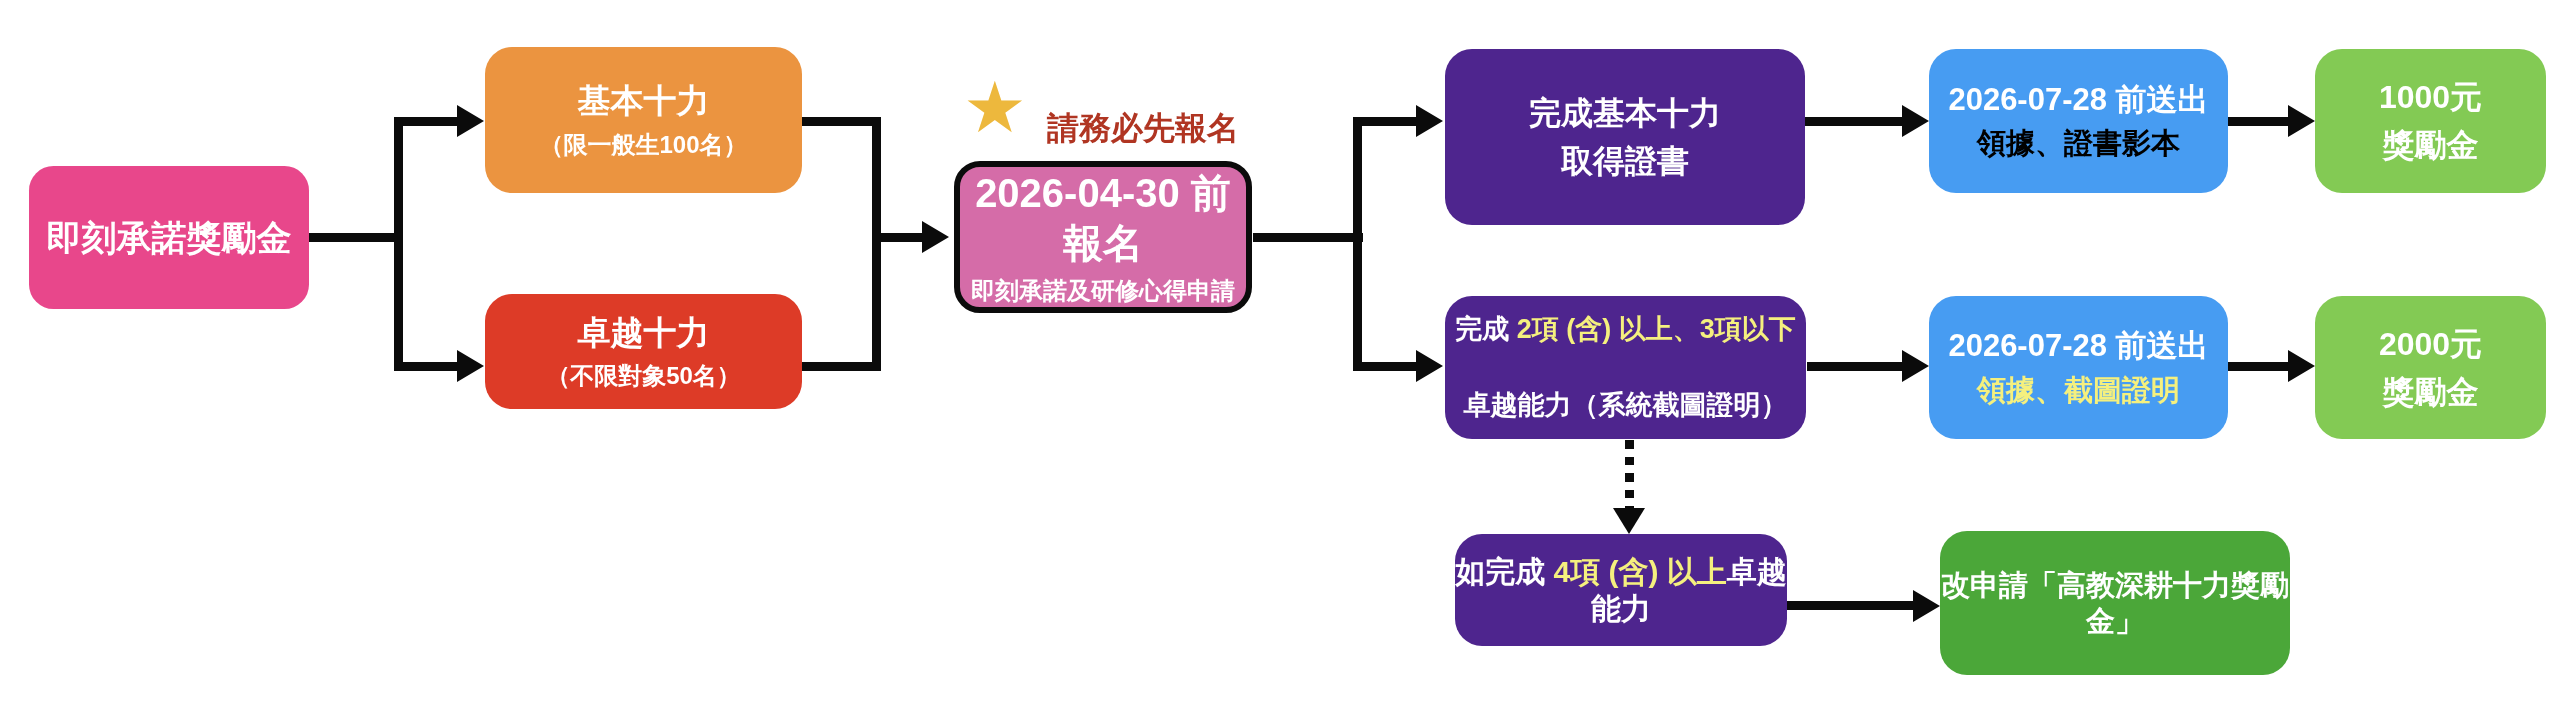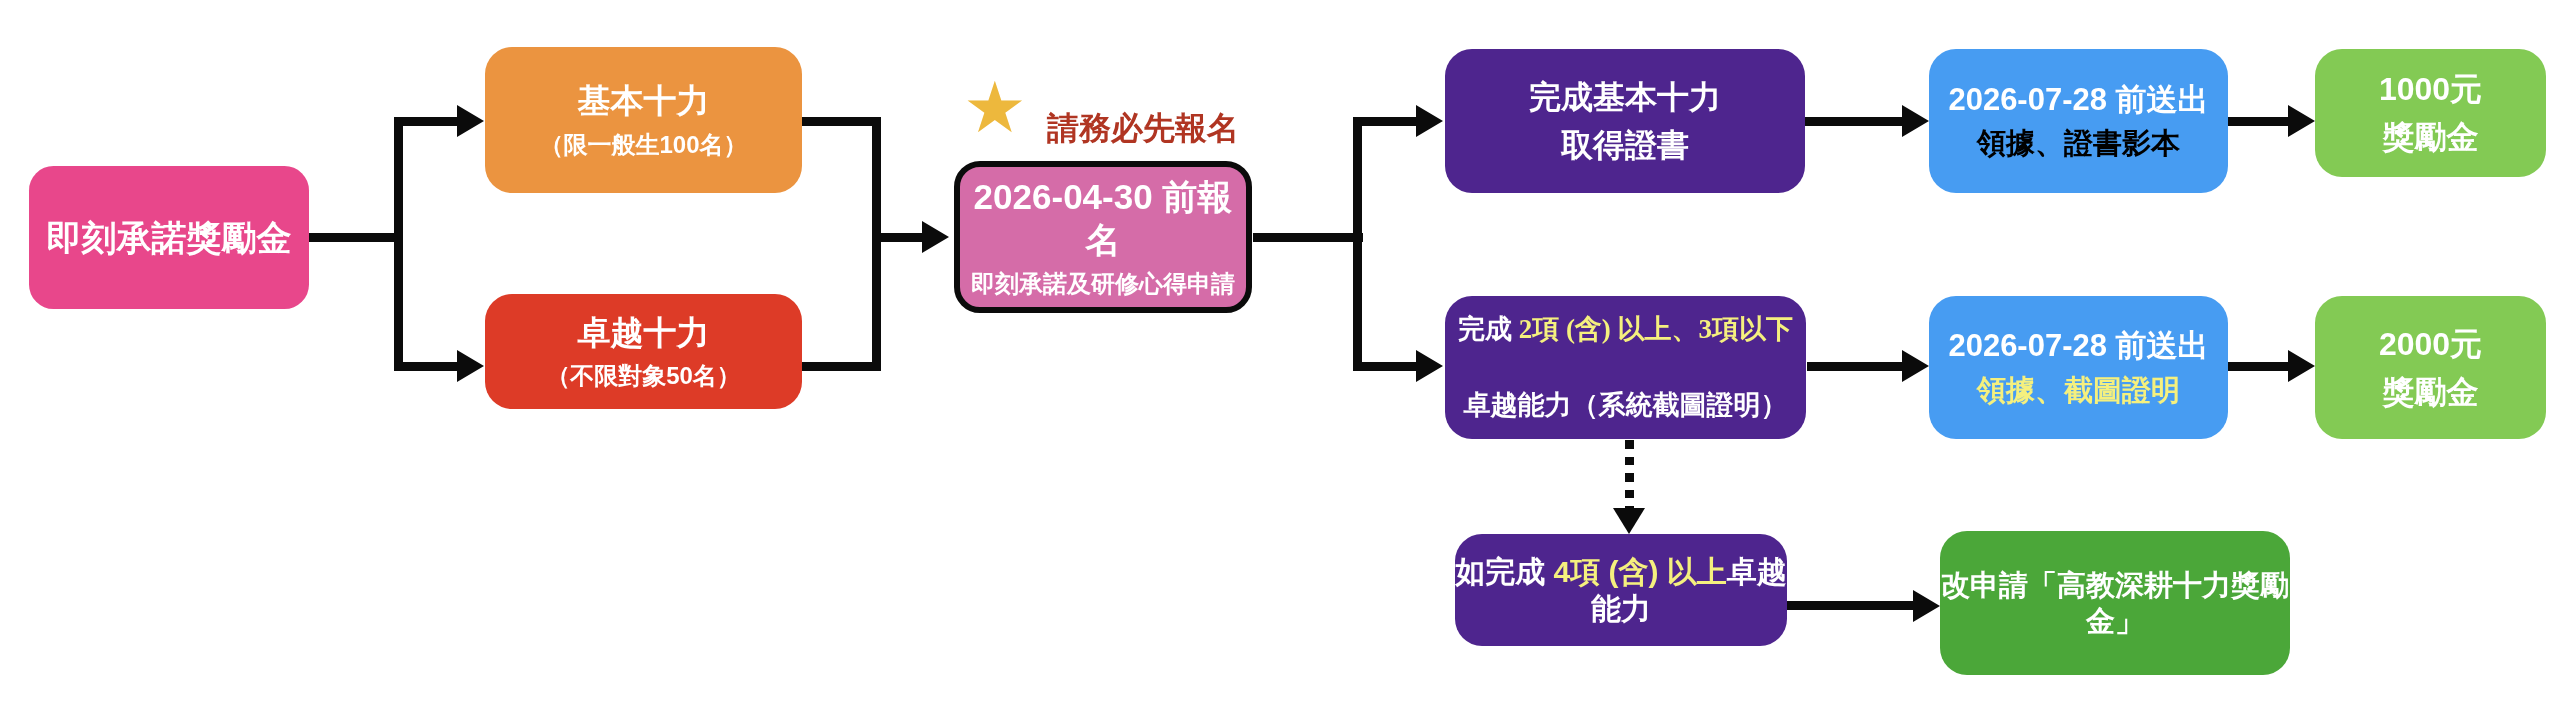--- a/index.html
+++ b/index.html
@@ -8,31 +8,31 @@
   .node{
     position:absolute;display:flex;flex-direction:column;align-items:center;justify-content:center;
     color:#FFFFFF;font-weight:bold;text-align:center;border-radius:27px;line-height:1.25;
   }
   .line{position:absolute;background:#0B0B0B;}
   .arrow-r{position:absolute;width:0;height:0;border-top:16px solid transparent;border-bottom:16px solid transparent;border-left:27px solid #0B0B0B;}
   .arrow-d{position:absolute;width:0;height:0;border-left:16px solid transparent;border-right:16px solid transparent;border-top:26px solid #0B0B0B;}
   .dotted-v{position:absolute;width:9.4px;background:repeating-linear-gradient(to bottom,#0B0B0B 0 8.7px,transparent 8.7px 16.6px);}
   .t48{font-size:35px;}
   .t46{font-size:33px;}
-  .t45{font-size:35px;}
+  .t45{font-size:40px;}
   .t44{font-size:32px;line-height:1.5;}
   .t43{font-size:31px;}
   .t41{font-size:30px;}
   .t40{font-size:29px;}
   .t38{font-size:27px;}
   .t33{font-size:24px;}
   .gap12{row-gap:8.7px;}
   .gap10{row-gap:7.2px;}
   .gap8{row-gap:5.8px;}
-  .gap34{row-gap:42px;font-family:Liberation Serif, serif;}
+  .gap34{row-gap:42px;}
   .annotation-star{position:absolute;left:963px;top:72px;font-size:71px;line-height:1;}
   .annotation-text{position:absolute;left:1047px;top:107px;font-size:32px;font-weight:bold;}
   .register{border:6.5px solid #0B0B0B;border-radius:26px;}
 </style>
 </head>
 <body>
 
 <div class="canvas" style="background-color: rgb(255, 255, 255);">
 
   <div class="line" style="left:308px;top:233px;width:95px;height:9.4px;"></div>
@@ -85,31 +85,31 @@
   <div class="node gap12" style="left: 485px; top: 294px; width: 317px; height: 115px; background-color: rgb(221, 59, 39);">
     <div class="t46">卓越十力</div>
     <div class="t33">（不限對象50名）</div>
   </div>
 
   <div class="node register gap10" style="left: 954px; top: 161px; width: 286px; height: 140px; background-color: rgb(213, 108, 168); border-color: rgb(11, 11, 11);">
     <div class="t45">2026-04-30 前報名</div>
     <div class="t33">即刻承諾及研修心得申請</div>
   </div>
 
-  <div class="node" style="left: 1445px; top: 49px; width: 360px; height: 144px; background-color: rgb(78, 37, 142); align-items: center;">
+  <div class="node" style="left: 1445px; top: 49px; width: 360px; height: 176px; background-color: rgb(78, 37, 142); align-items: center;">
     <div class="t44">完成基本十力</div>
     <div class="t44">取得證書</div>
   </div>
 
   <div class="node gap8" style="left: 1929px; top: 49px; width: 299px; height: 144px; background-color: rgb(71, 156, 242);">
     <div class="t43">2026-07-28 前送出</div>
     <div class="t40" style="color: #000000;">領據、證書影本</div>
   </div>
 
-  <div class="node" style="left: 2315px; top: 49px; width: 231px; height: 128px; background-color: rgb(131, 202, 84);">
+  <div class="node" style="left: 2315px; top: 49px; width: 231px; height: 144px; background-color: rgb(131, 202, 84);">
     <div class="t44">1000元</div>
     <div class="t44">獎勵金</div>
   </div>
 
   <div class="node gap34" style="left: 1445px; top: 296px; width: 361px; height: 143px; background-color: rgb(78, 37, 142);">
     <div class="t38">
       <span>完成 </span><span style="color: rgb(245, 240, 126);">2項 (含) 以上、3項以下</span>
     </div>
     <div class="t38">卓越能力（系統截圖證明）</div>
   </div>

